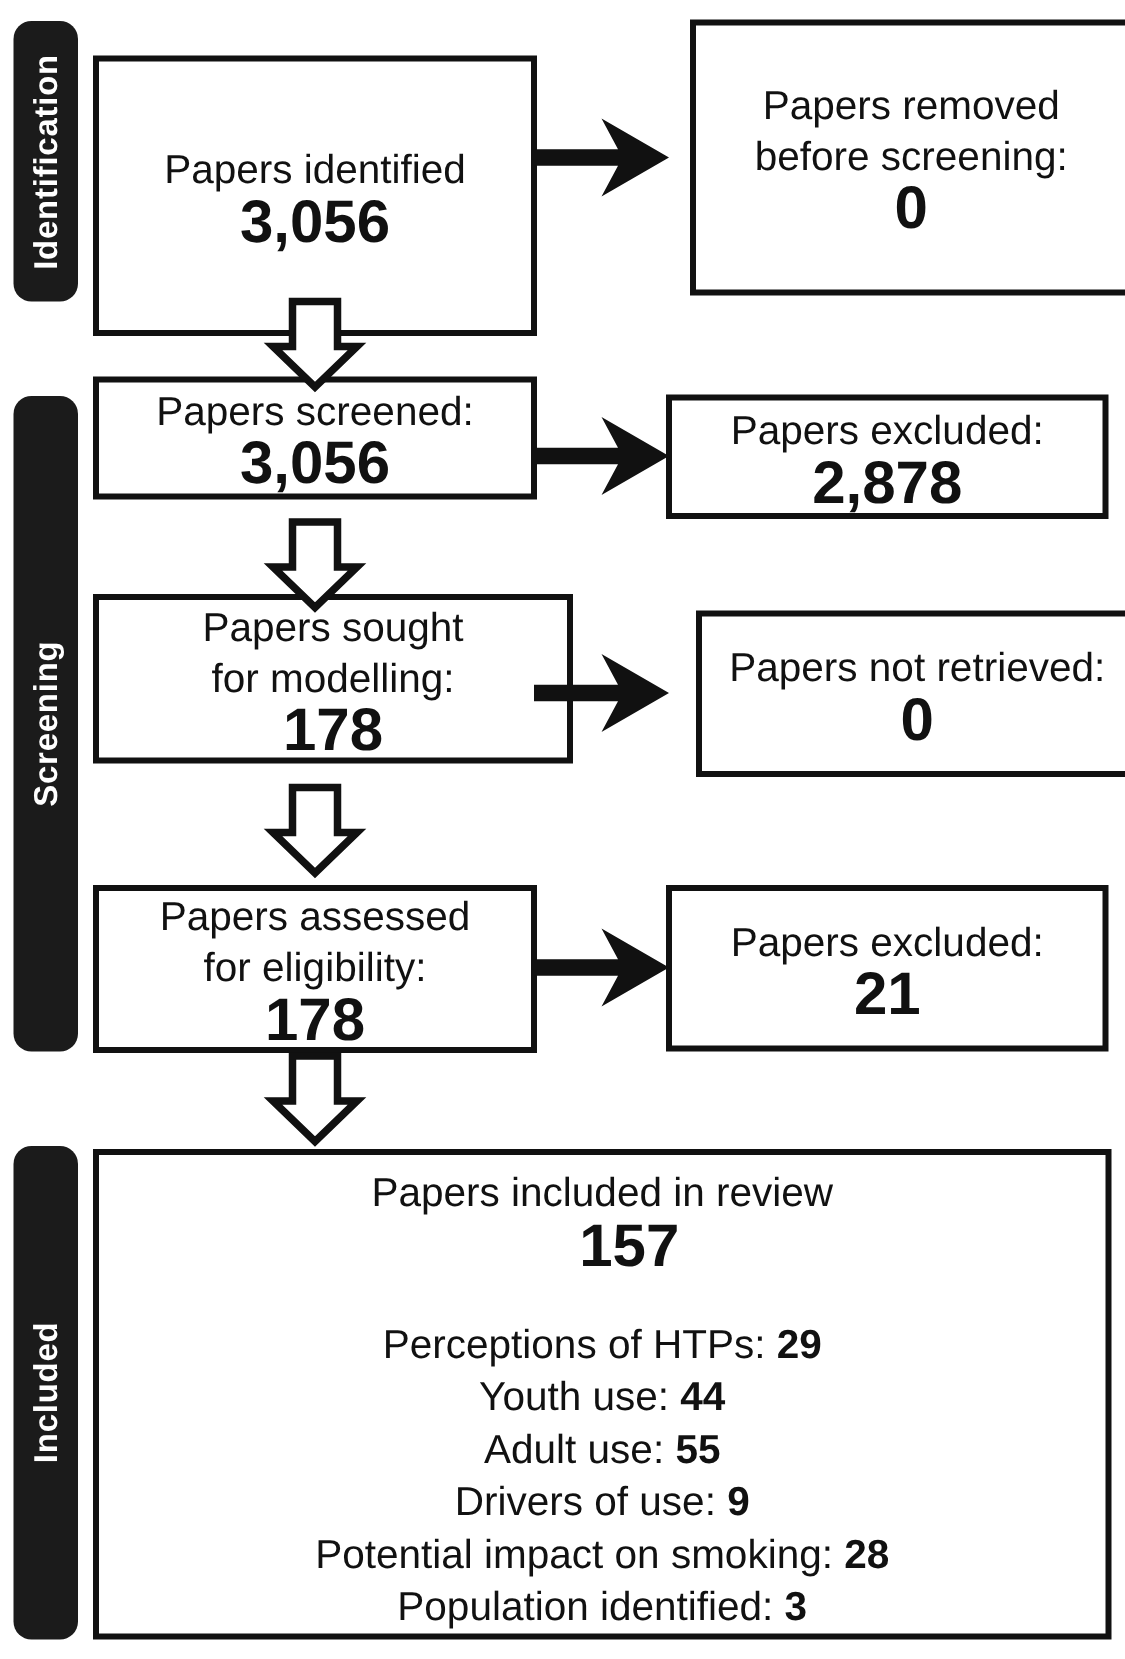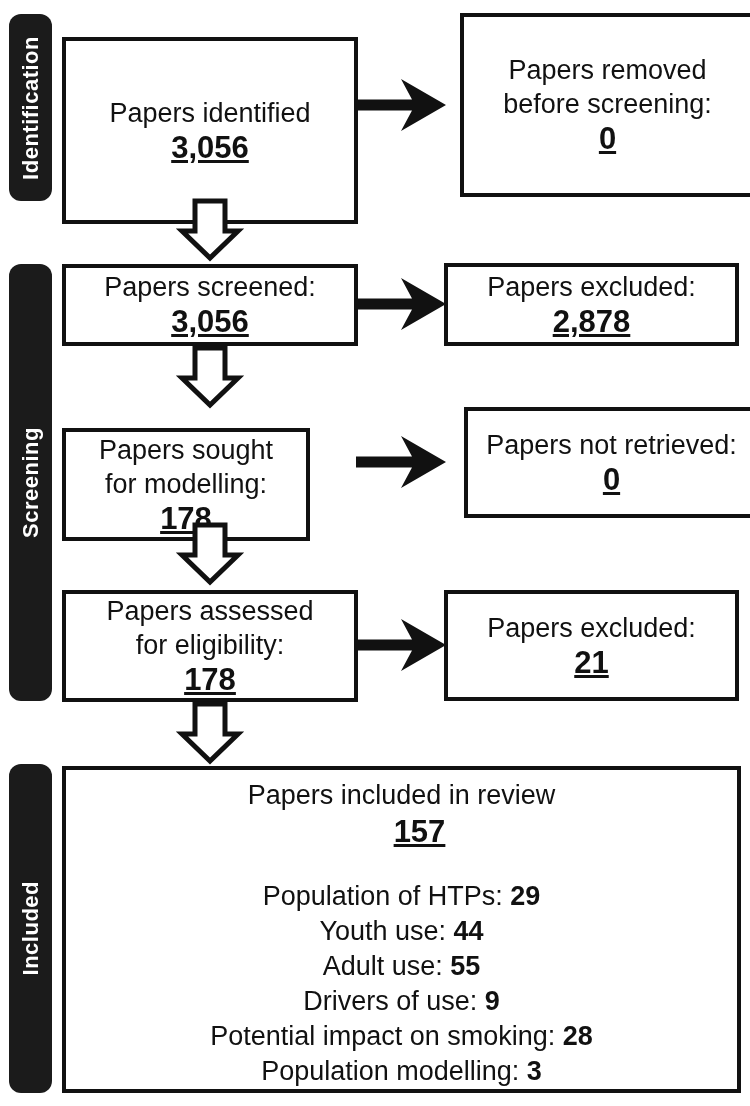--- a/index.html
+++ b/index.html
@@ -33,23 +33,22 @@
     background:#ffffff;
     border:4px solid #111111;
     display:flex;flex-direction:column;
     align-items:center;justify-content:center;
     text-align:center;
     font-size:27px;
     line-height:34px;
   }
   .flow-box .count{
     font-weight:700;
-    font-size:31px;
+    font-size:40px;
     line-height:36px;
-    text-decoration:underline;
   }
   .included-box{
     justify-content:space-between;
     padding-top:8px;
     line-height:35px;
   }
   .included-box .count{line-height:37px;margin-left:36px;}
   .spacer-line{height:35px;}
   .cat-line b{font-weight:700;}
   .arrow{position:absolute;}
@@ -73,30 +72,30 @@
   <div class="flow-box" style="left:62px;top:14px;width:296px;height:187px;margin-top:23px;">
     <div>Papers identified</div>
     <div class="count">3,056</div>
   </div>
   <div class="flow-box" style="left:460px;top:13px;width:295px;height:184px;">
     <div>Papers removed</div>
     <div>before screening:</div>
     <div class="count">0</div>
   </div>
 
-  <div class="flow-box" style="left:62px;top:264px;width:296px;height:82px;">
+  <div class="flow-box" style="left:62px;top:251px;width:296px;height:82px;">
     <div>Papers screened:</div>
     <div class="count">3,056</div>
   </div>
   <div class="flow-box" style="left:444px;top:263px;width:295px;height:83px;">
     <div>Papers excluded:</div>
     <div class="count">2,878</div>
   </div>
 
-  <div class="flow-box" style="left:62px;top:428px;width:248px;height:113px;text-align:center;">
+  <div class="flow-box" style="left:62px;top:396px;width:320px;height:113px;text-align:center;">
     <div>Papers sought</div>
     <div>for modelling:</div>
     <div class="count">178</div>
   </div>
   <div class="flow-box" style="left:464px;top:407px;width:295px;height:111px;">
     <div>Papers not retrieved:</div>
     <div class="count">0</div>
   </div>
 
   <div class="flow-box" style="left:62px;top:590px;width:296px;height:112px;text-align:right;">
@@ -106,26 +105,26 @@
   </div>
   <div class="flow-box" style="left:444px;top:590px;width:295px;height:111px;">
     <div>Papers excluded:</div>
     <div class="count">21</div>
   </div>
 
   <div class="flow-box included-box" style="left:62px;top:766px;width:679px;height:327px;">
     <div>Papers included in review</div>
     <div class="count">157</div>
     <div class="spacer-line"></div>
-    <div class="cat-line"><span>Population of HTPs: </span><b>29</b></div>
+    <div class="cat-line"><span>Perceptions of HTPs: </span><b>29</b></div>
     <div class="cat-line"><span>Youth use: </span><b>44</b></div>
     <div class="cat-line"><span>Adult use: </span><b>55</b></div>
     <div class="cat-line"><span>Drivers of use: </span><b>9</b></div>
     <div class="cat-line"><span>Potential impact on smoking: </span><b>28</b></div>
-    <div class="cat-line"><span>Population modelling: </span><b>3</b></div>
+    <div class="cat-line"><span>Population identified: </span><b>3</b></div>
   </div>
 
   <div class="arrow" style="left:356px;top:77px;">
     <svg width="90" height="56" viewBox="0 0 90 56">
         <polygon points="0,22.5 56,22.5 45,2 90,28 45,54 56,33.5 0,33.5" fill="#111111"></polygon>
       </svg>
   </div>
   <div class="arrow" style="left:356px;top:276px;">
     <svg width="90" height="56" viewBox="0 0 90 56">
         <polygon points="0,22.5 56,22.5 45,2 90,28 45,54 56,33.5 0,33.5" fill="#111111"></polygon>

